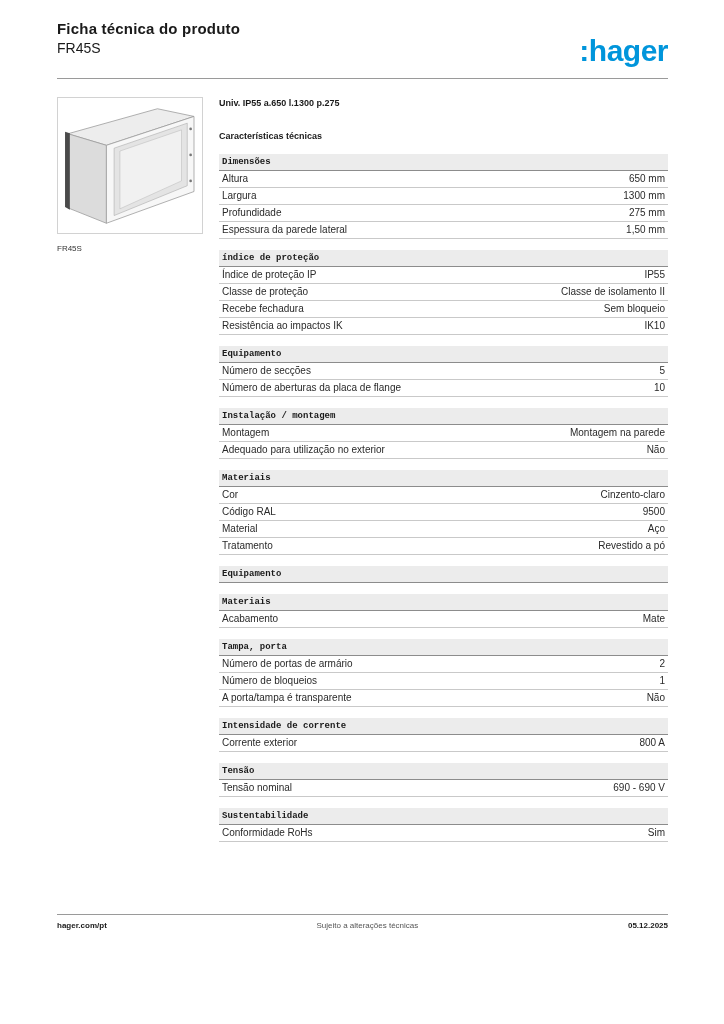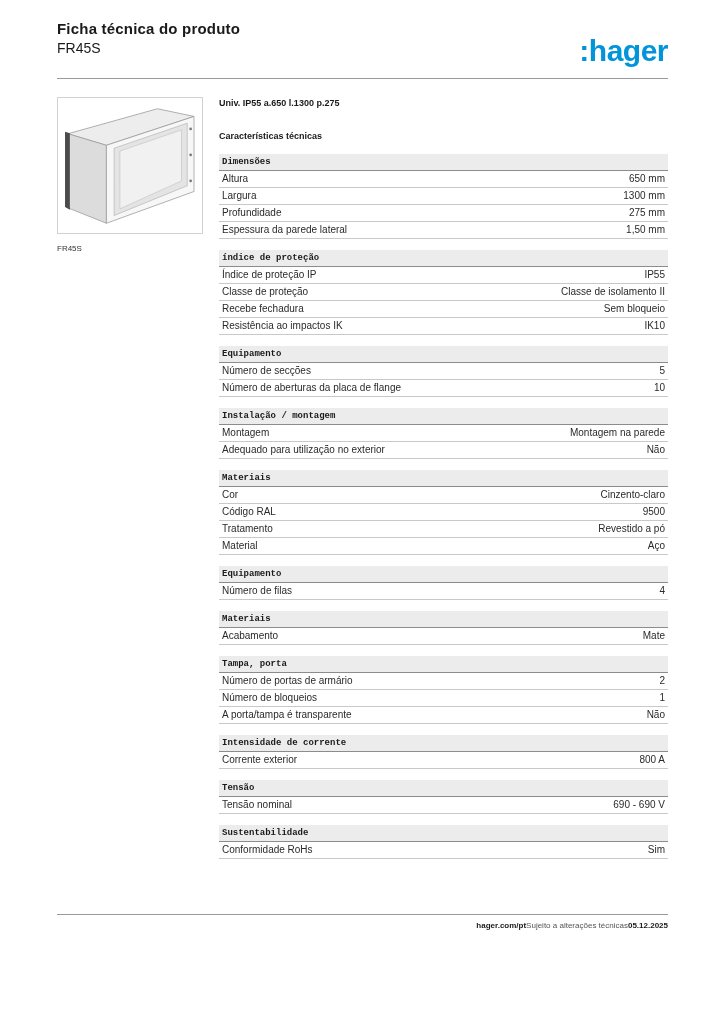--- a/index.html
+++ b/index.html
@@ -104,21 +104,21 @@
 
   
   .footer {
     position: absolute;
     left: 57px;
     right: 56px;
     bottom: 18px;
     border-top: 1px solid #9a9a9a;
     padding-top: 6px;
     display: flex;
-    justify-content: flex-end;
+    justify-content: space-between;
     align-items: baseline;
     font-size: 8px;
   }
   .footer-left { font-weight: bold; }
   .footer-center { color: #555; }
   .footer-right { font-weight: bold; }
 </style>
 </head>
 <body>
 
@@ -226,34 +226,30 @@
             <div class="section-title">Materiais</div>
             <div class="spec-row">
               <span class="spec-label">Cor</span>
               <span class="spec-value">Cinzento-claro</span>
             </div>
             <div class="spec-row">
               <span class="spec-label">Código RAL</span>
               <span class="spec-value">9500</span>
             </div>
             <div class="spec-row">
+              <span class="spec-label">Material</span>
+              <span class="spec-value">Aço</span>
+            </div>
+            <div class="spec-row">
               <span class="spec-label">Tratamento</span>
               <span class="spec-value">Revestido a pó</span>
             </div>
-            <div class="spec-row">
-              <span class="spec-label">Material</span>
-              <span class="spec-value">Aço</span>
-            </div>
           </div>
           <div class="section">
             <div class="section-title">Equipamento</div>
-            <div class="spec-row">
-              <span class="spec-label">Número de filas</span>
-              <span class="spec-value">4</span>
-            </div>
           </div>
           <div class="section">
             <div class="section-title">Materiais</div>
             <div class="spec-row">
               <span class="spec-label">Acabamento</span>
               <span class="spec-value">Mate</span>
             </div>
           </div>
           <div class="section">
             <div class="section-title">Tampa, porta</div>

